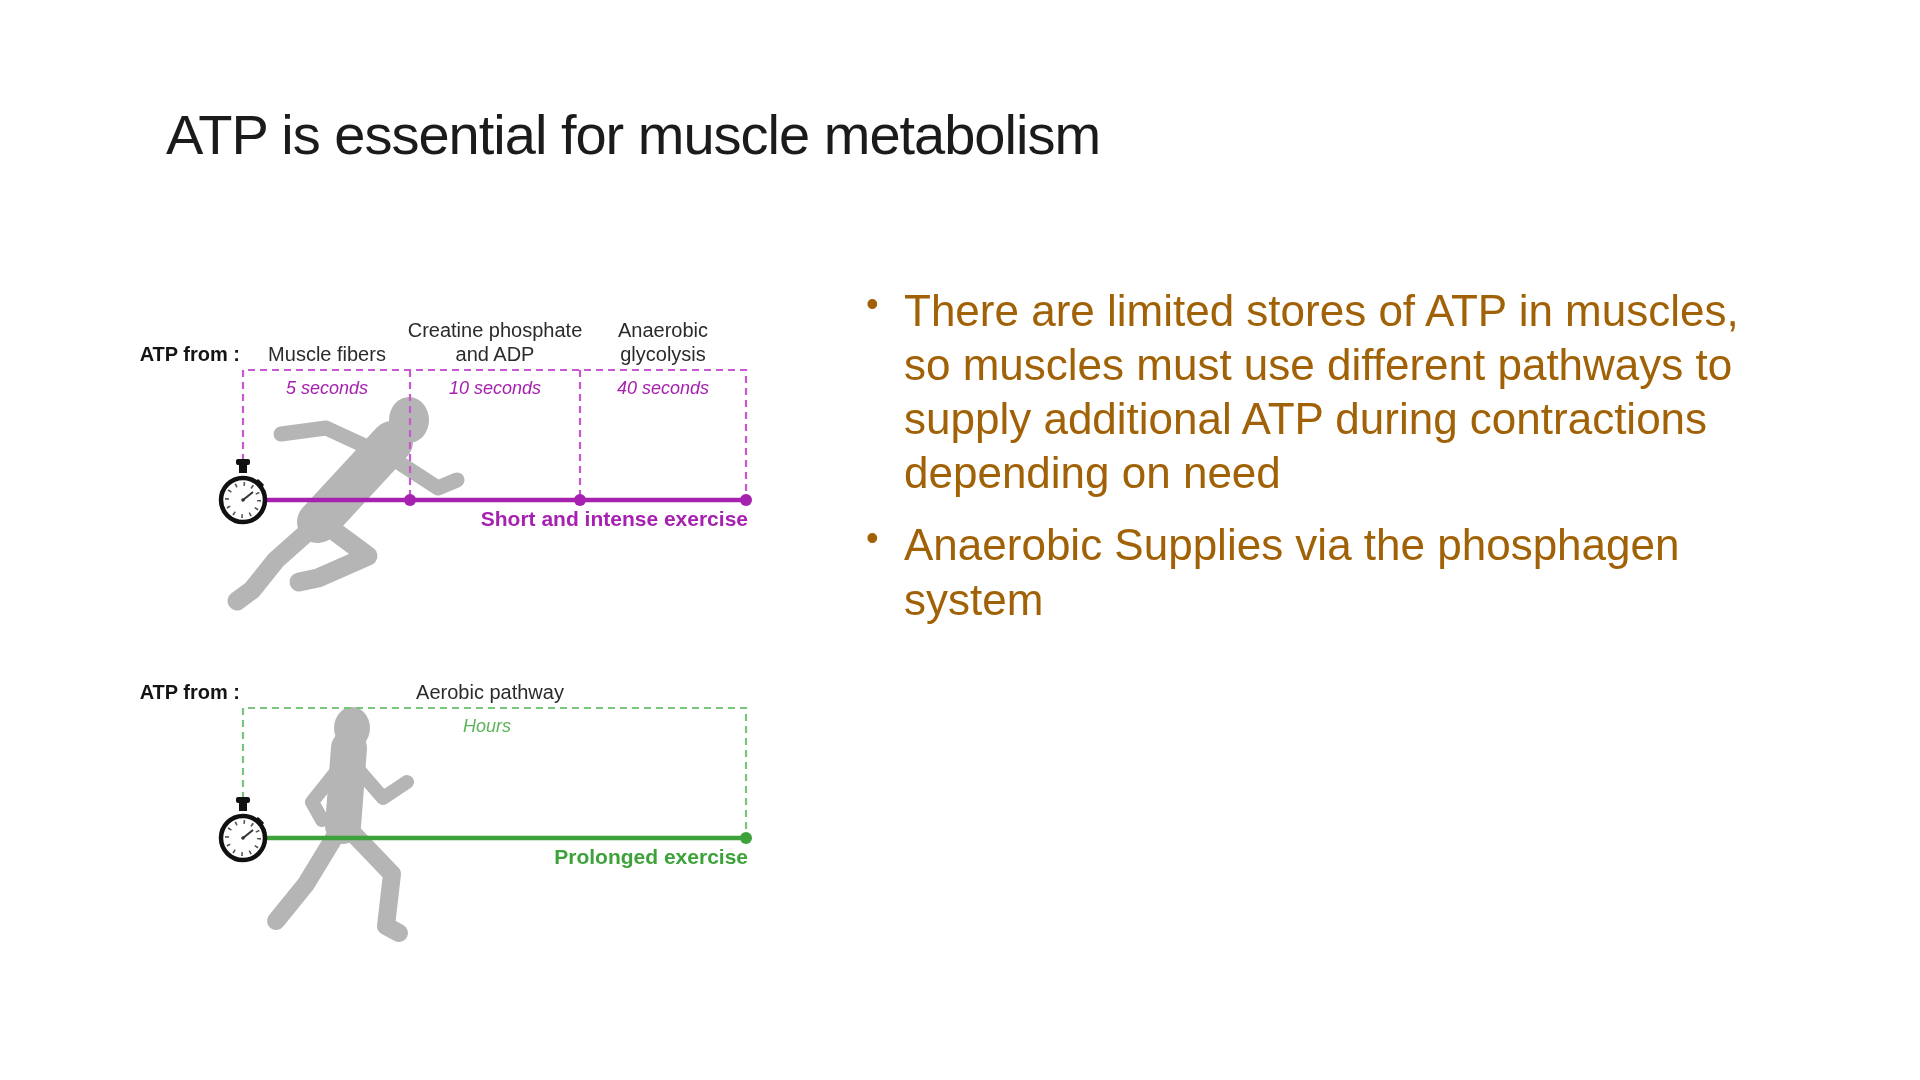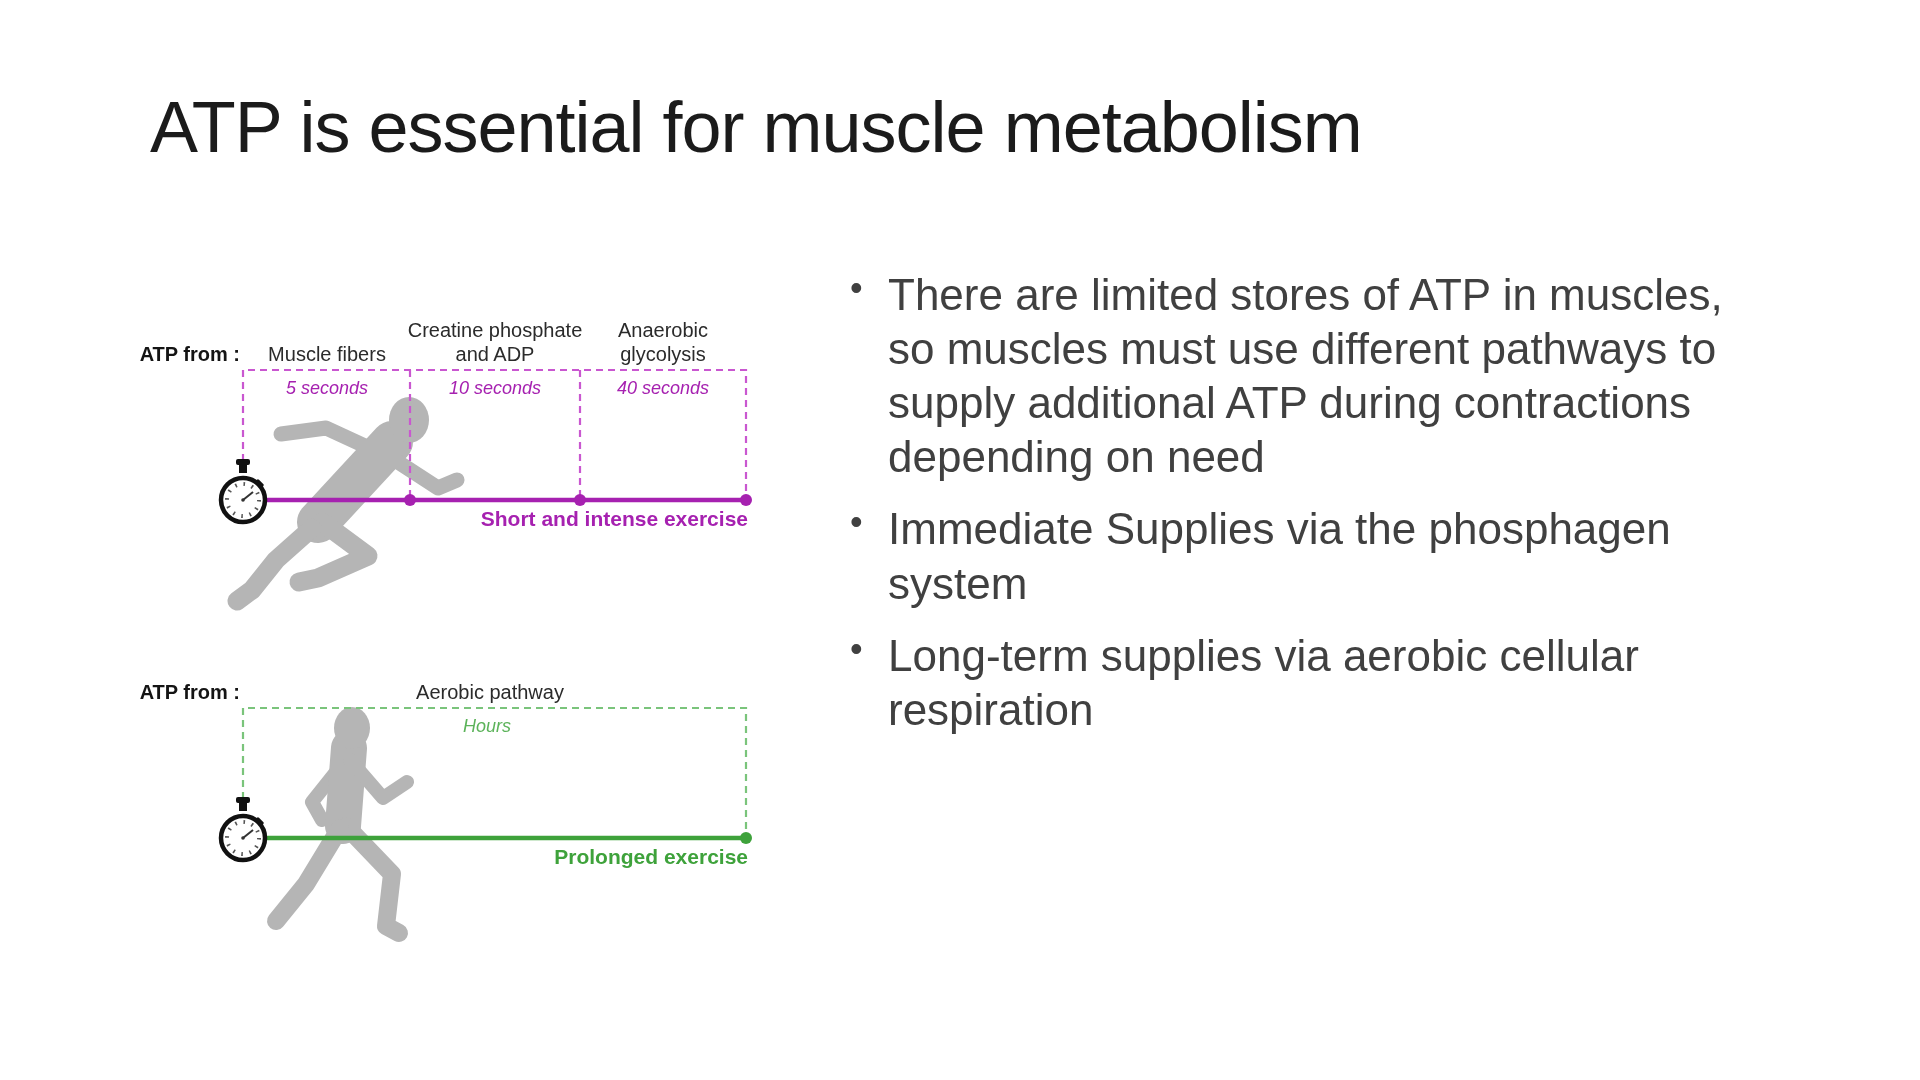--- a/index.html
+++ b/index.html
@@ -7,25 +7,25 @@
     width:1920px;height:1080px;
     background:#ffffff;
     font-family:"Liberation Sans", sans-serif;
     position:relative;
     overflow:hidden;
     color:var(--ink,#1b1b1b);
   }
   .slide-title{
     position:absolute;
     left:150px;top:86px;
-    font-size:72px;
+    font-size:56px;
     font-weight:300;
     letter-spacing:-1px;
     color:var(--ink,#1b1b1b);
-    margin:0;
+    margin:16px;
     white-space:nowrap;
   }
   
   .figure-wrap{
     position:absolute;left:120px;top:230px;width:680px;height:730px;
   }
   svg text{font-family:"Liberation Sans", sans-serif;}
   .lbl-bold{font-size:20px;font-weight:bold;fill:#141414;}
   .hdr{font-size:20px;fill:#2b2b2b;}
   .dur-m{font-size:18px;font-style:italic;fill:var(--magenta);}
@@ -36,22 +36,22 @@
   .dash-g{stroke:var(--green-light);stroke-width:2.2;stroke-dasharray:7 5;fill:none;}
   .solid-m{stroke:var(--magenta);stroke-width:4.5;}
   .solid-g{stroke:var(--green);stroke-width:4.5;}
   .dot-m{fill:var(--magenta);}
   .dot-g{fill:var(--green);}
   .limb{stroke:var(--figure-gray);fill:none;stroke-linecap:round;stroke-linejoin:round;}
   .flesh{fill:var(--figure-gray);}
   
   .bullet-list{
     position:absolute;left:848px;top:268px;width:900px;
-    list-style:none;margin:0;padding:0;
-    font-size:44px;line-height:1.23;color:#404040;
+    list-style:none;margin:16px;padding:0;
+    font-size:44px;line-height:1.23;color:#a16207;
   }
   .bullet-list li{
     position:relative;
     padding-left:40px;
     margin-bottom:18px;
   }
   .bullet-list li::before{
     content:"\2022";
     position:absolute;left:2px;top:-2px;
     font-size:0.82em;
@@ -133,15 +133,14 @@
     <circle class="dot-g" cx="746" cy="838" r="6"></circle>
 
     <text class="cap-g" x="748" y="864" text-anchor="end">Prolonged exercise</text>
 
     <use href="#stopwatch" transform="translate(243,838)"></use>
   </g>
 </svg>
 
 <ul class="bullet-list">
   <li>There are limited stores of ATP in muscles, so muscles must use different pathways to supply additional ATP during contractions depending on need</li>
-  <li>Immediate Supplies via the phosphagen system</li>
-  <li>Long-term supplies via aerobic cellular respiration</li>
+  <li>Anaerobic Supplies via the phosphagen system</li>
 </ul>
 
 </body></html>

